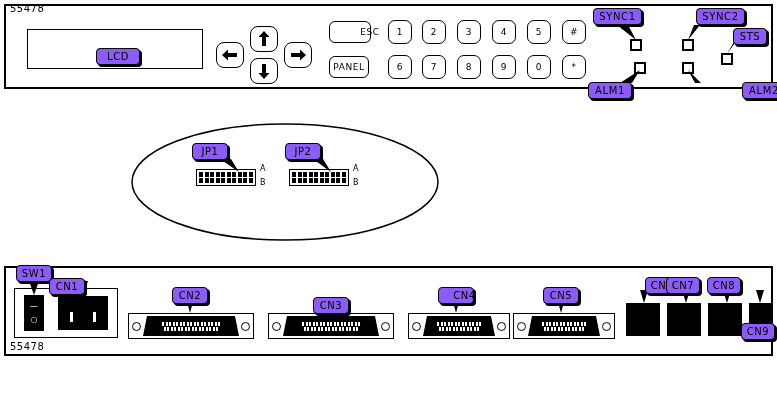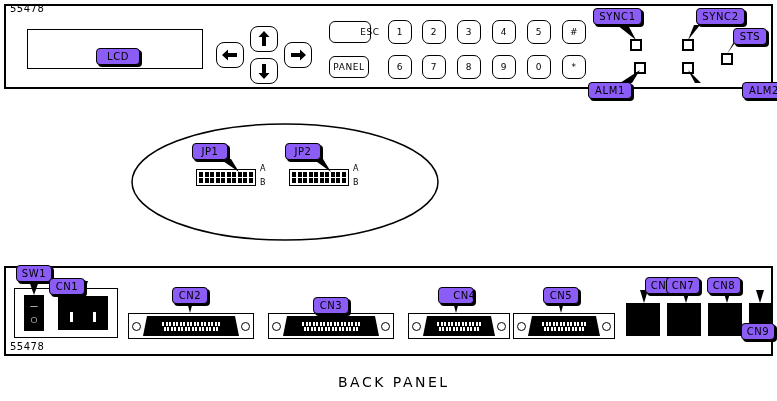--- a/index.html
+++ b/index.html
@@ -588,15 +588,14 @@
   <div class="block-conn" style="left:626px; top:303px; width:34px; height:33px;"></div>
   <div class="block-conn" style="left:667px; top:303px; width:34px; height:33px;"></div>
   <div class="block-conn" style="left:708px; top:303px; width:34px; height:33px;"></div>
   <div class="block-conn" style="left:749px; top:303px; width:24px; height:33px;"></div>
 
   <div class="tag" style="left:645px; top:277px; width:34px; height:17px;">CN6</div>
   <div class="tag" style="left:666px; top:277px; width:34px; height:17px;">CN7</div>
   <div class="tag" style="left:707px; top:277px; width:34px; height:17px;">CN8</div>
   <div class="tag" style="left:741px; top:277px; width:34px; height:17px;margin-top:46px;">CN9</div>
 
-  <div class="panel-caption" id="back-caption">BACK PANEL</div>
 
 </div>
 
 </body></html>

